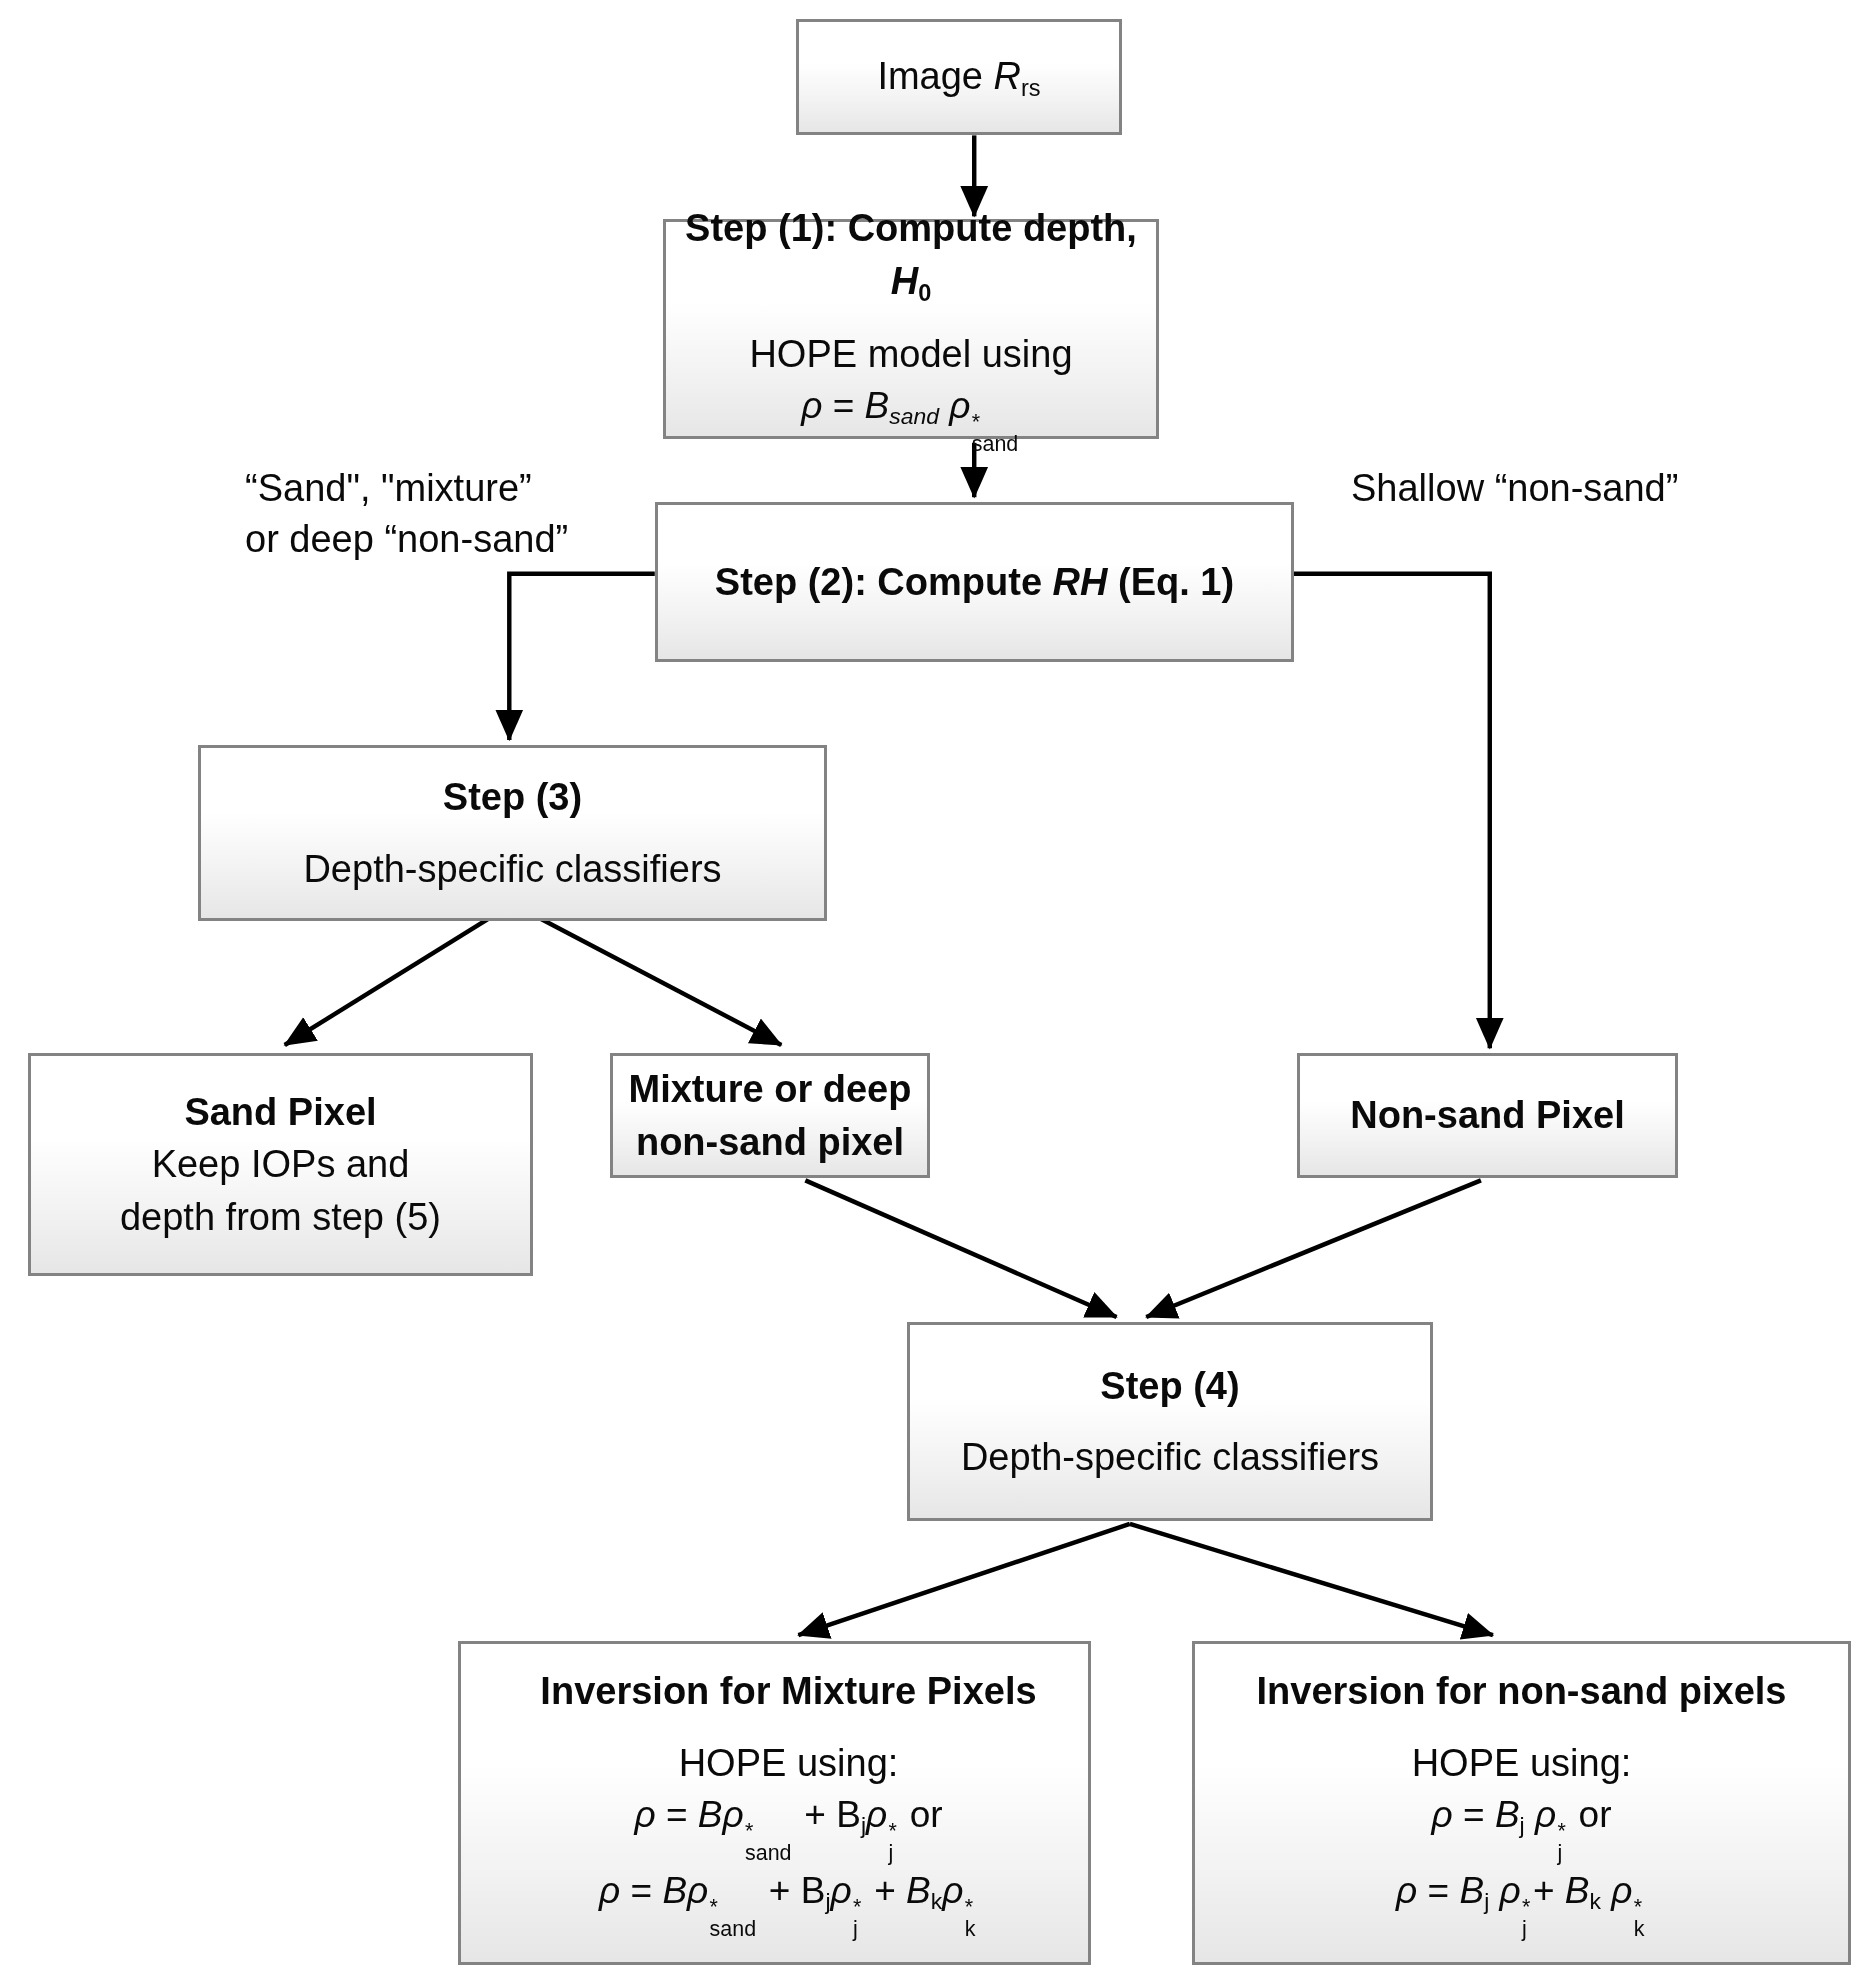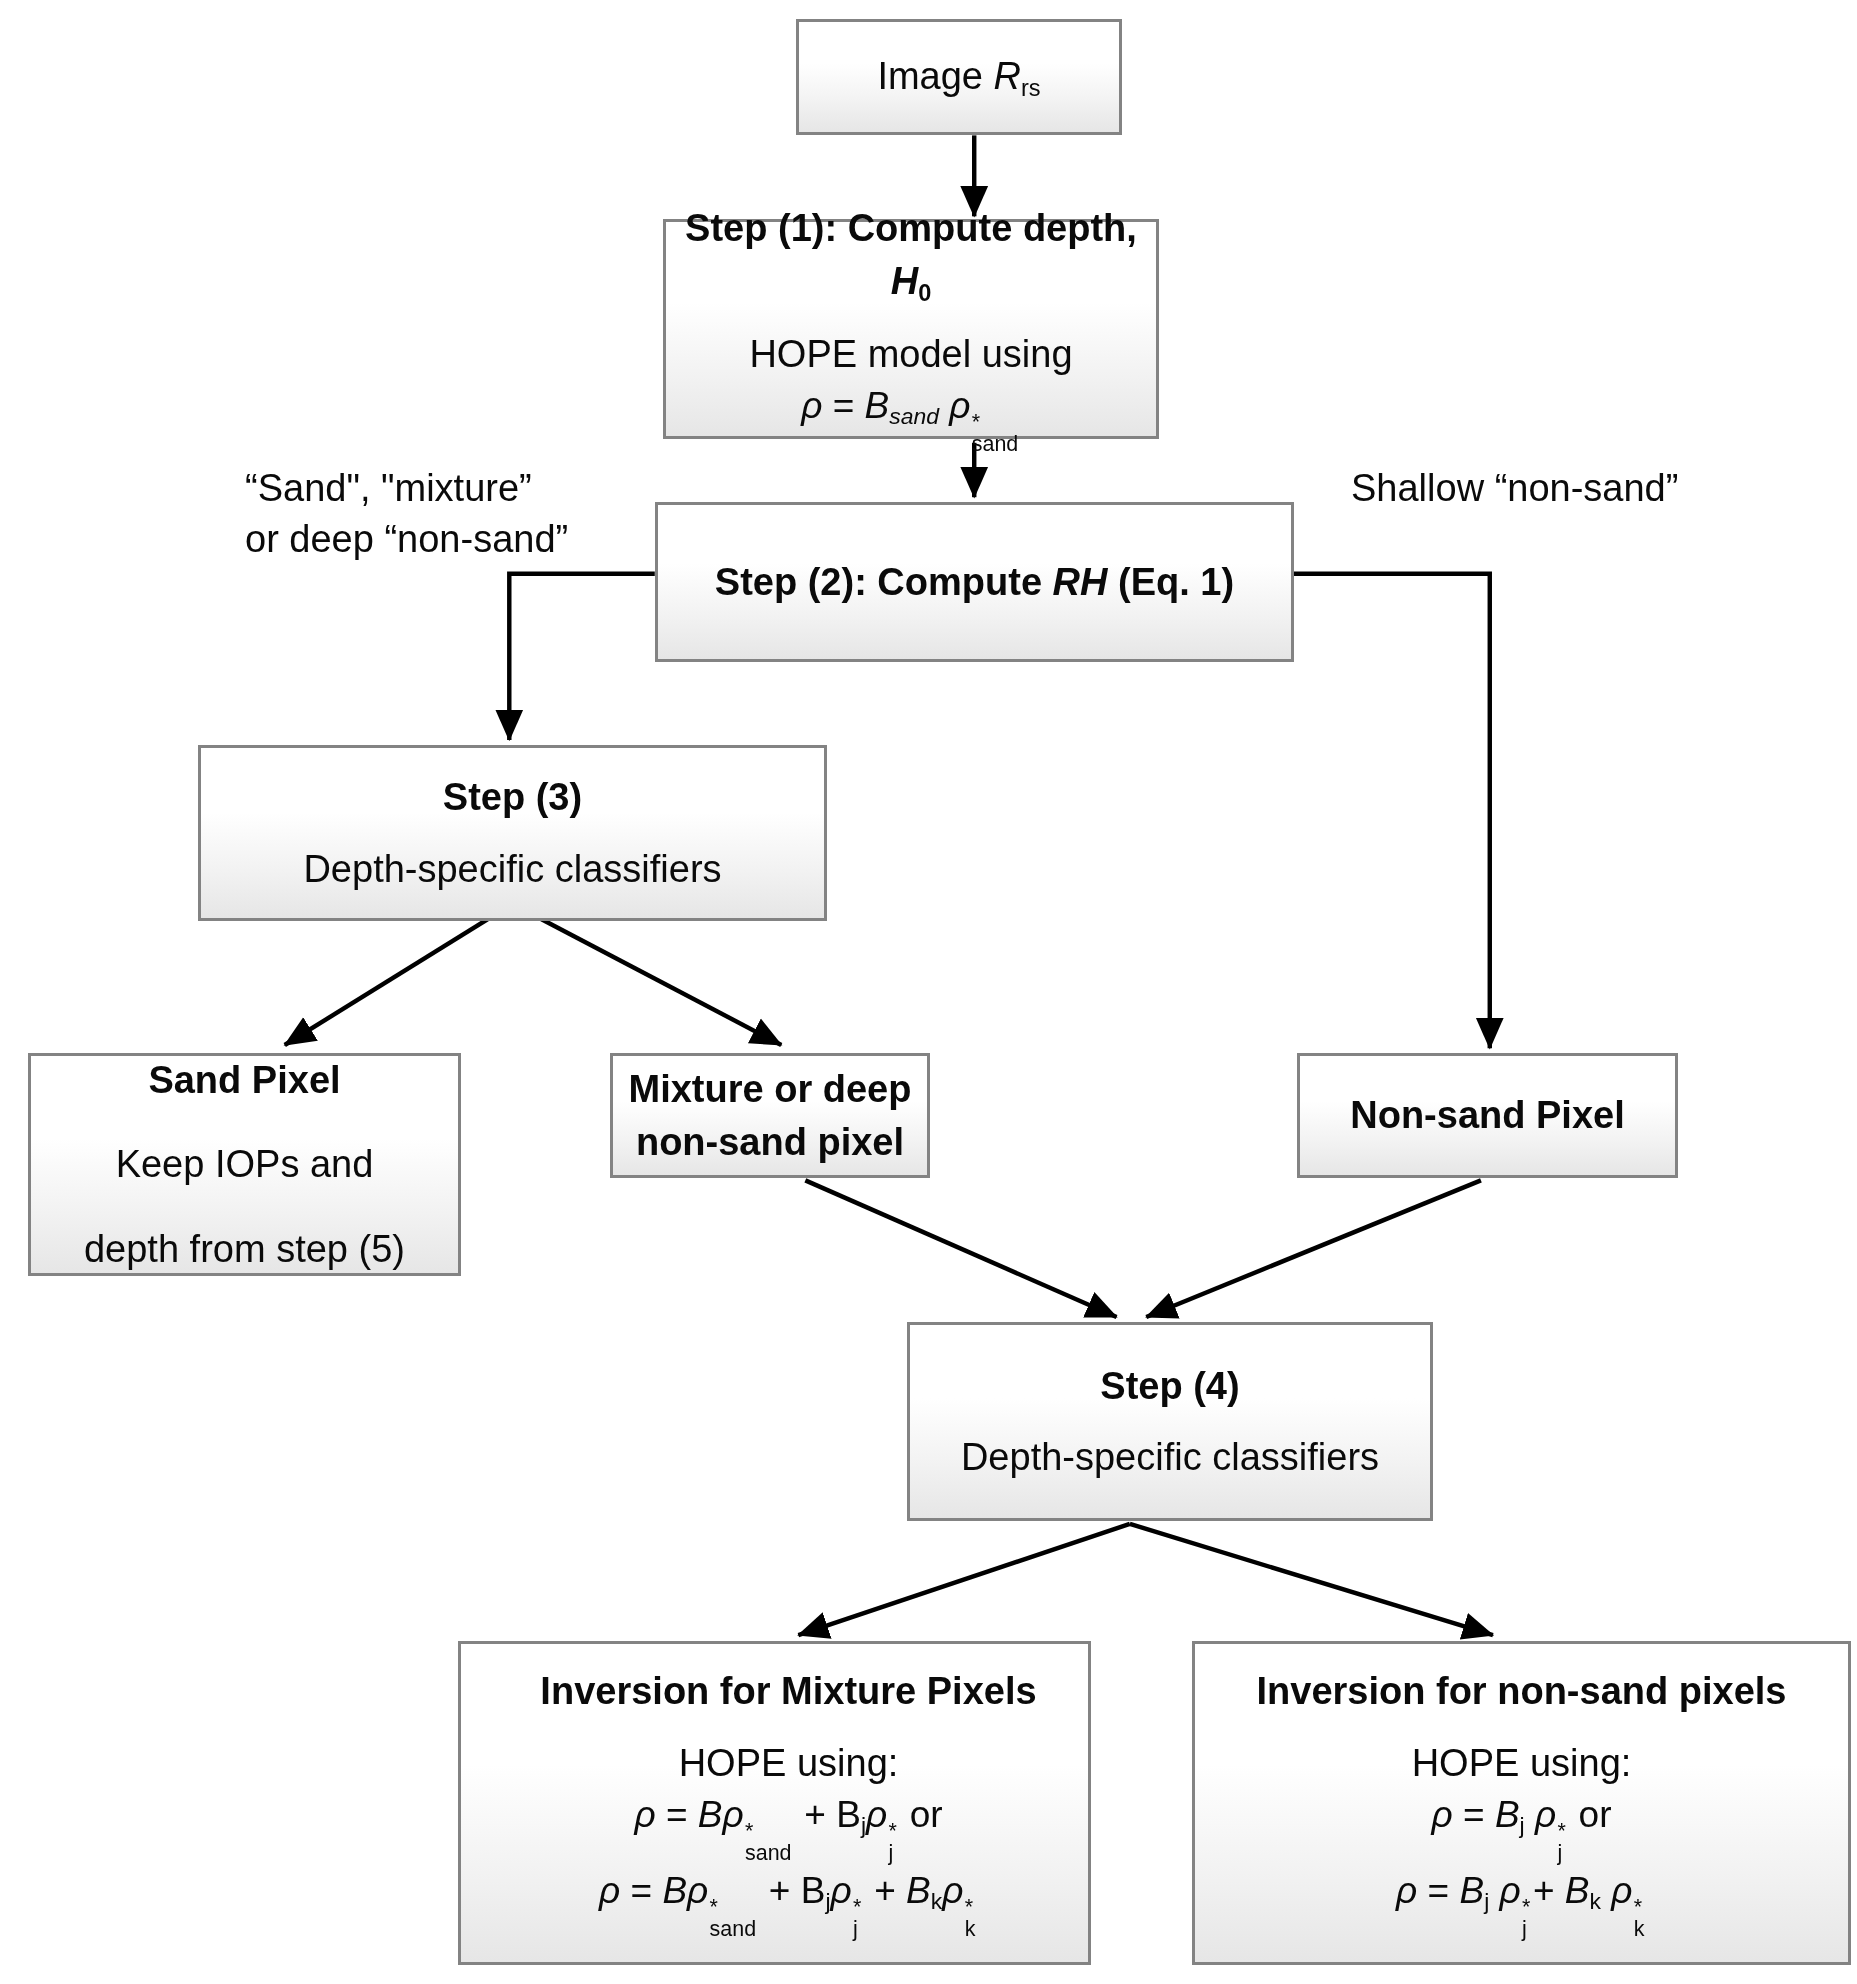--- a/index.html
+++ b/index.html
@@ -97,21 +97,21 @@
   </div>
   <div class="lbl" style="left:1351px;top:463px;">
     <div>Shallow “non-sand”</div>
   </div>
 
   <div class="node" style="left:198px;top:745px;width:629px;height:176px;">
     <div class="bold gap-after">Step (3)</div>
     <div>Depth-specific classifiers</div>
   </div>
 
-  <div class="node" style="left:28px;top:1053px;width:433px;height:223px;gap:32px;">
+  <div class="node" style="left:28px;top:1053px;width:505px;height:223px;">
     <div class="bold">Sand Pixel</div>
     <div>Keep IOPs and</div>
     <div>depth from step (5)</div>
   </div>
 
   <div class="node" style="left:610px;top:1053px;width:320px;height:125px;">
     <div class="bold">Mixture or deep</div>
     <div class="bold">non-sand pixel</div>
   </div>
 

